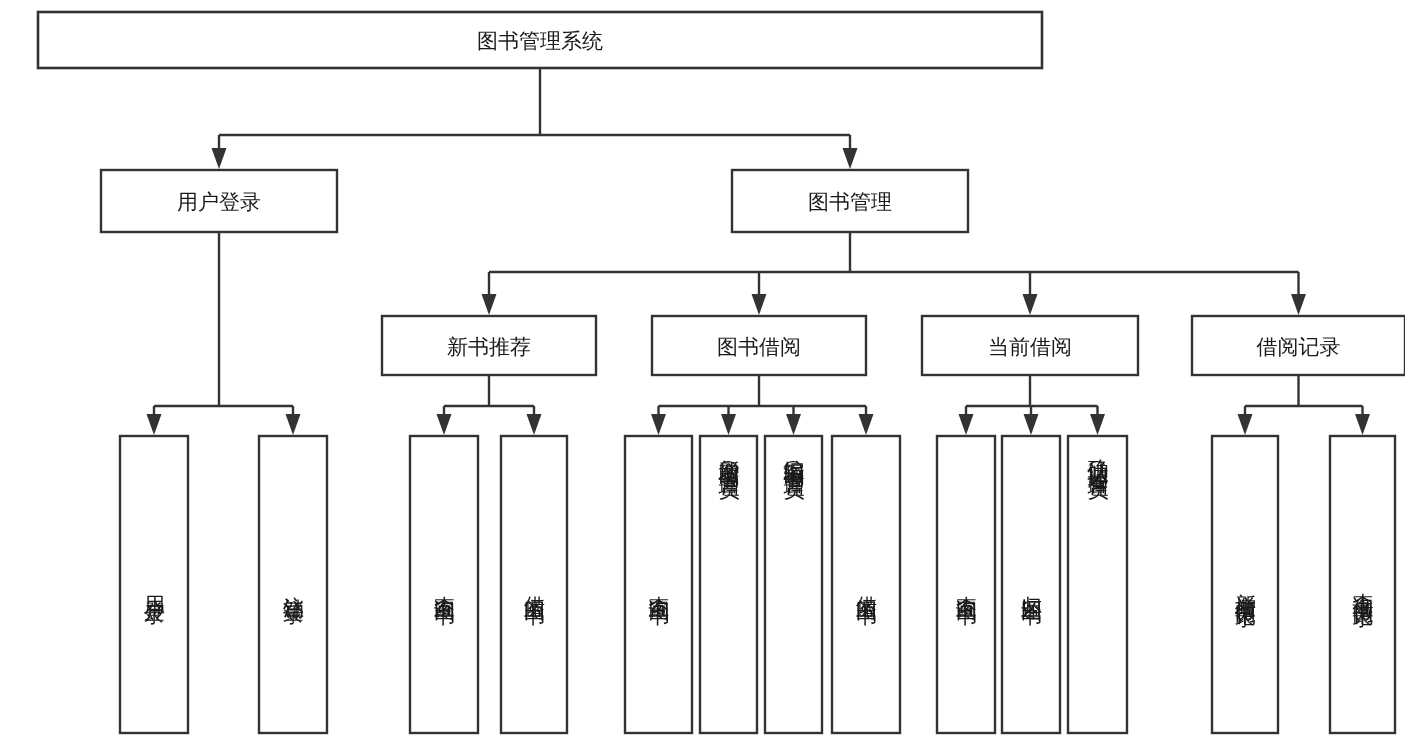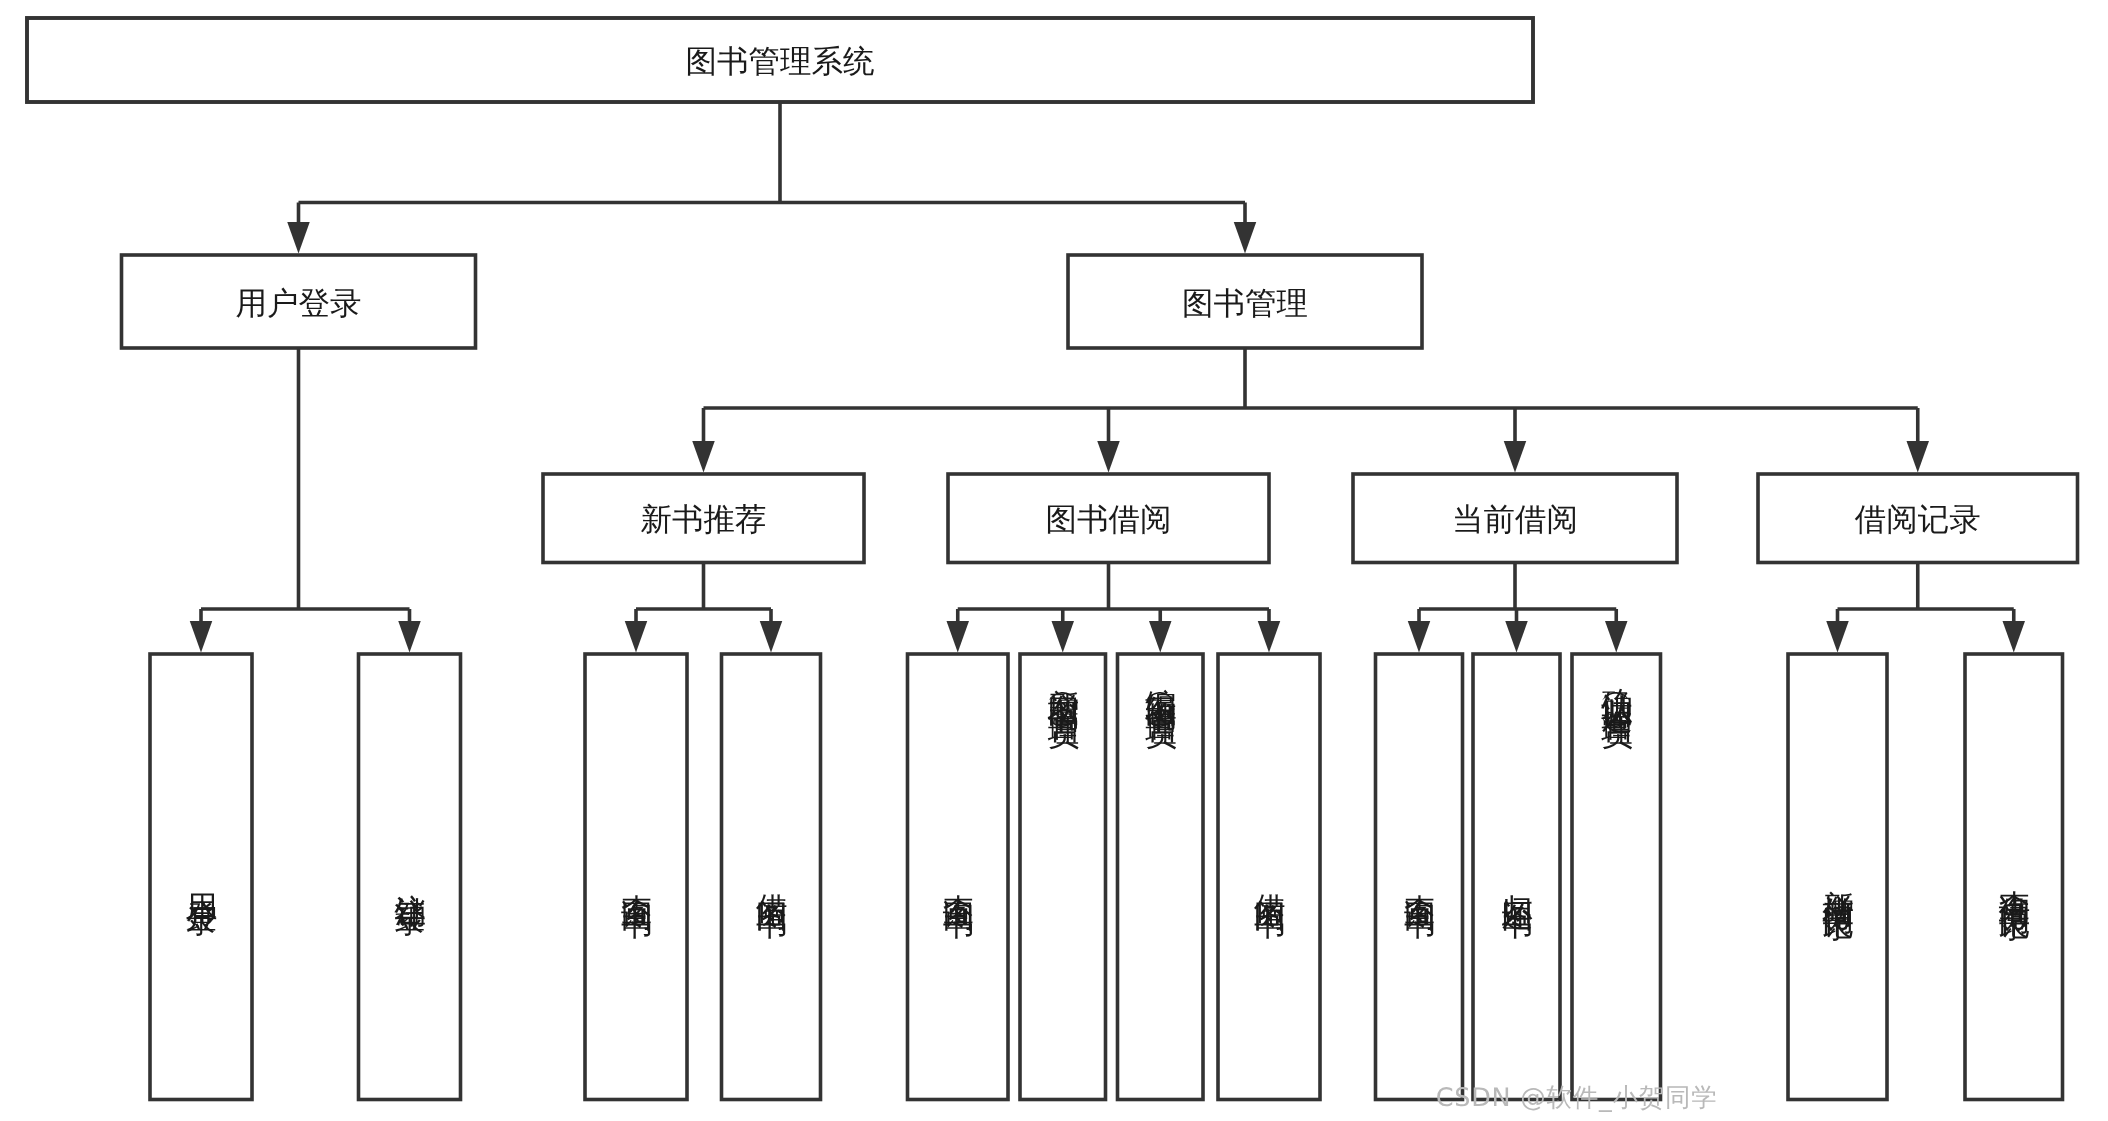--- a/index.html
+++ b/index.html
@@ -12,20 +12,21 @@
     width: 1405px;
     height: 747px;
     overflow: hidden;
     font-family: "DejaVu Sans", "Liberation Sans", sans-serif;
   }
   #diagram-root {
     position: relative;
     width: 1155px;
     height: 747px;
     background: #ffffff;
+    margin-left: 20px;
   }
   svg#diagram-svg {
     position: absolute;
     left: 0;
     top: 0;
     width: 1405px;
     height: 747px;
     display: block;
   }
   .node-box {
@@ -179,15 +180,14 @@
       <div class="leaf-label-v" style="left: 680px; top: 436px; width: 57px; height: 297px; display: flex; justify-content: flex-start; align-items: center; padding-top: 6px; box-sizing: border-box;">新增图书（管理员）</div>
       <div class="leaf-label-v" style="left: 745px; top: 436px; width: 57px; height: 297px; display: flex; justify-content: flex-start; align-items: center; padding-top: 6px; box-sizing: border-box;">编辑图书（管理员）</div>
       <div class="leaf-label-v" style="left: 812px; top: 436px; width: 68px; height: 297px; display: flex; justify-content: center; align-items: center; padding-top: 0px; box-sizing: border-box;">借阅图书</div>
       <div class="leaf-label-v" style="left: 917px; top: 436px; width: 58px; height: 297px; display: flex; justify-content: center; align-items: center; padding-top: 0px; box-sizing: border-box;">查询图书</div>
       <div class="leaf-label-v" style="left: 982px; top: 436px; width: 58px; height: 297px; display: flex; justify-content: center; align-items: center; padding-top: 0px; box-sizing: border-box;">归还图书</div>
       <div class="leaf-label-v" style="left: 1048px; top: 436px; width: 59px; height: 297px; display: flex; justify-content: flex-start; align-items: center; padding-top: 6px; box-sizing: border-box;">确认归还（管理员）</div>
       <div class="leaf-label-v" style="left: 1192px; top: 436px; width: 66px; height: 297px; display: flex; justify-content: center; align-items: center; padding-top: 0px; box-sizing: border-box;">新增借阅记录</div>
       <div class="leaf-label-v" style="left: 1310px; top: 436px; width: 65px; height: 297px; display: flex; justify-content: center; align-items: center; padding-top: 0px; box-sizing: border-box;">查询借阅记录</div>
     </div>
 
-  <div class="watermark">CSDN @软件_小贺同学</div>
 
 </div>
 
 </body></html>

